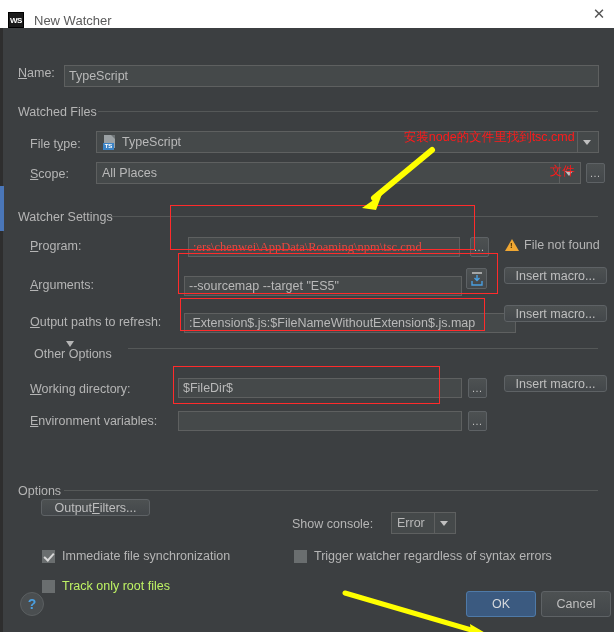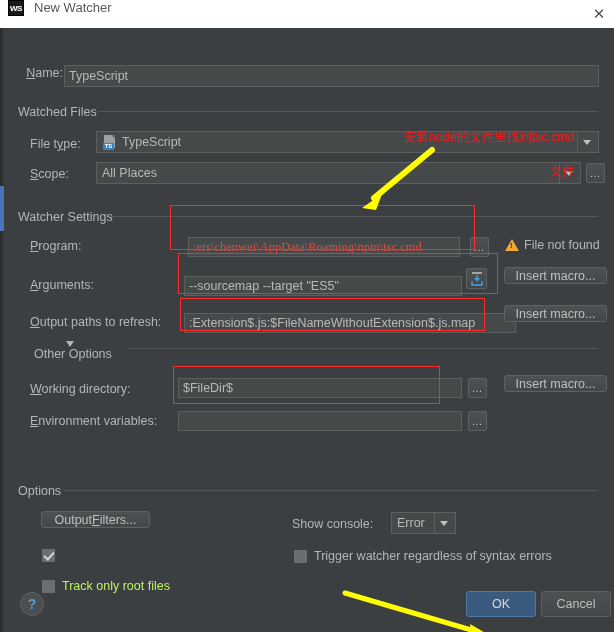--- a/index.html
+++ b/index.html
@@ -17,21 +17,21 @@
   .dialog {
     position: absolute; inset: 0;
     background: #3c3f41;
     display: flex; flex-direction: column;
   }
 
   
   .titlebar {
     height: 28px;
     background: #ffffff;
-    display: flex; align-items: flex-start;
+    display: flex; align-items: flex-end;
     padding: 0 6px 0 8px;
     flex: none;
     position: relative;
   }
   .ws-icon {
     width: 16px; height: 16px;
     background: #1a1a1a;
     color: #ffffff;
     font-size: 8px; font-weight: bold;
     display: flex; align-items: center; justify-content: center;
@@ -231,21 +231,21 @@
     <div class="ws-icon">WS</div>
     <div class="title-text">New Watcher</div>
     <div class="close-btn">✕</div>
   </div>
 
   <div class="content">
 
     <div class="left-strip"></div>
     <div class="left-accent" style="top:158px;height:45px;"></div>
 
-    <div class="row" style="left:18px; top:38px;text-align:right;">
+    <div class="row" style="left:18px; top:38px;">
       <div class="lbl" style="width:45px;">
         <u>N</u><span>ame:</span>
       </div>
     </div>
     <div class="tf" style="position:absolute; left:64px; top:37px; width:535px; height:22px;">TypeScript</div>
 
     <div class="group-title" style="left:18px; top:77px;">Watched Files</div>
     <div class="group-line" style="left:98px; top:83px; width:500px;"></div>
 
     <div class="row" style="left:30px; top:109px;">
@@ -326,36 +326,37 @@
     <div class="lbl" style="position:absolute; left:30px; top:386px;">
       <u>E</u><span>nvironment variables:</span>
     </div>
     <div class="tf" style="position:absolute; left:178px; top:383px; width:284px;"></div>
     <div class="btn-sm" style="position:absolute; left:468px; top:383px;">…</div>
 
 
     <div class="group-title" style="left:18px; top:456px;">Options</div>
     <div class="group-line" style="left:64px; top:462px; width:534px;"></div>
 
-    <div class="btn" style="position:absolute; left:41px; top:483px; width:109px;">
+    <div class="btn" style="position:absolute; left:41px; top:471px; width:109px;">
       <span>Output </span>
         <u>F</u>
         <span>ilters...</span>
     </div>
 
     <div class="lbl" style="position:absolute; left:292px; top:489px;">Show console:</div>
     <div class="combo" style="position:absolute; left:391px; top:484px; width:65px; height:22px;">
       <span>Error</span>
       <div class="arrow-cell">
           <div class="caret"></div>
         </div>
     </div>
 
     <div class="row" style="left:42px; top:521px;">
       <div class="cb checked"></div>
+      <div class="cb-label">Immediate file synchronization</div>
     </div>
 
     <div class="row" style="left:294px; top:521px;">
       <div class="cb"></div>
       <div class="cb-label">Trigger watcher regardless of syntax errors</div>
     </div>
 
     <div class="row" style="left:42px; top:551px;">
       <div class="cb"></div>
       <div class="cb-label dim">Track only root files</div>

